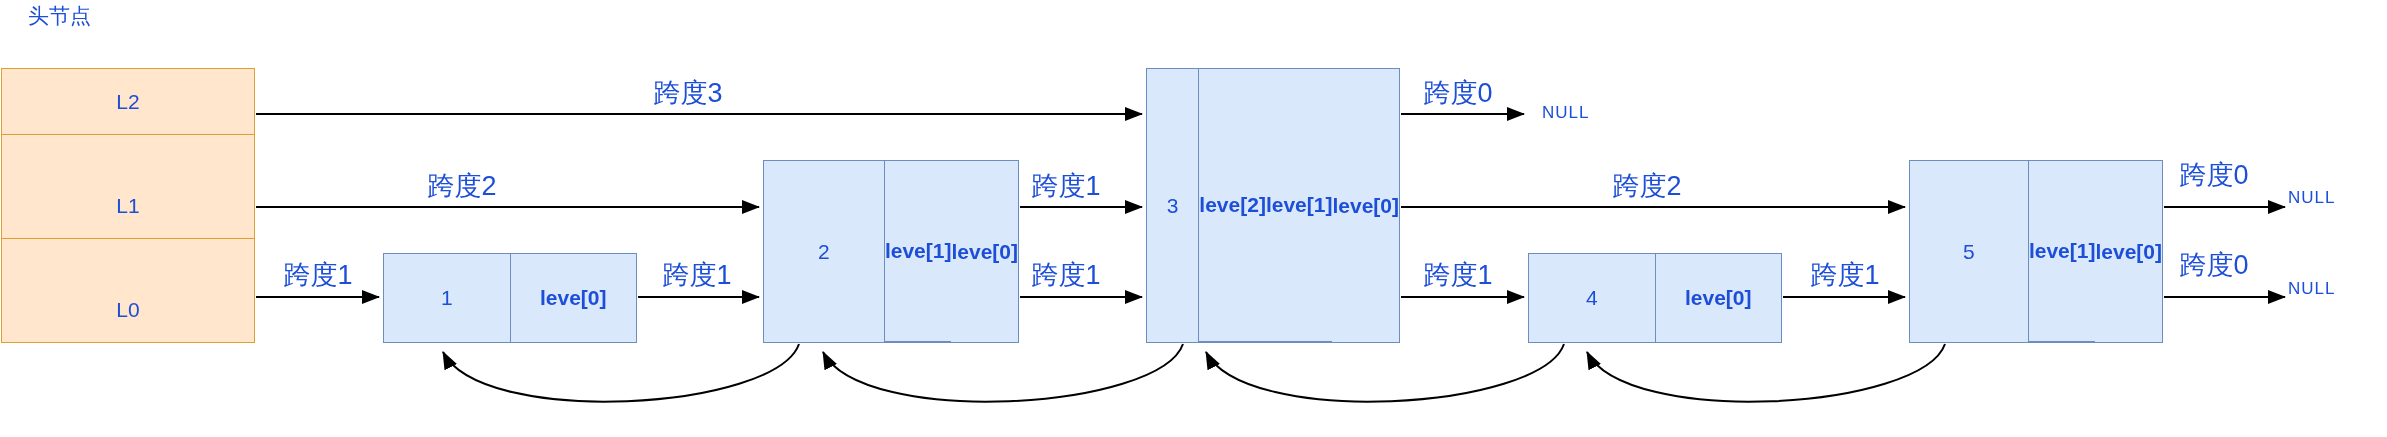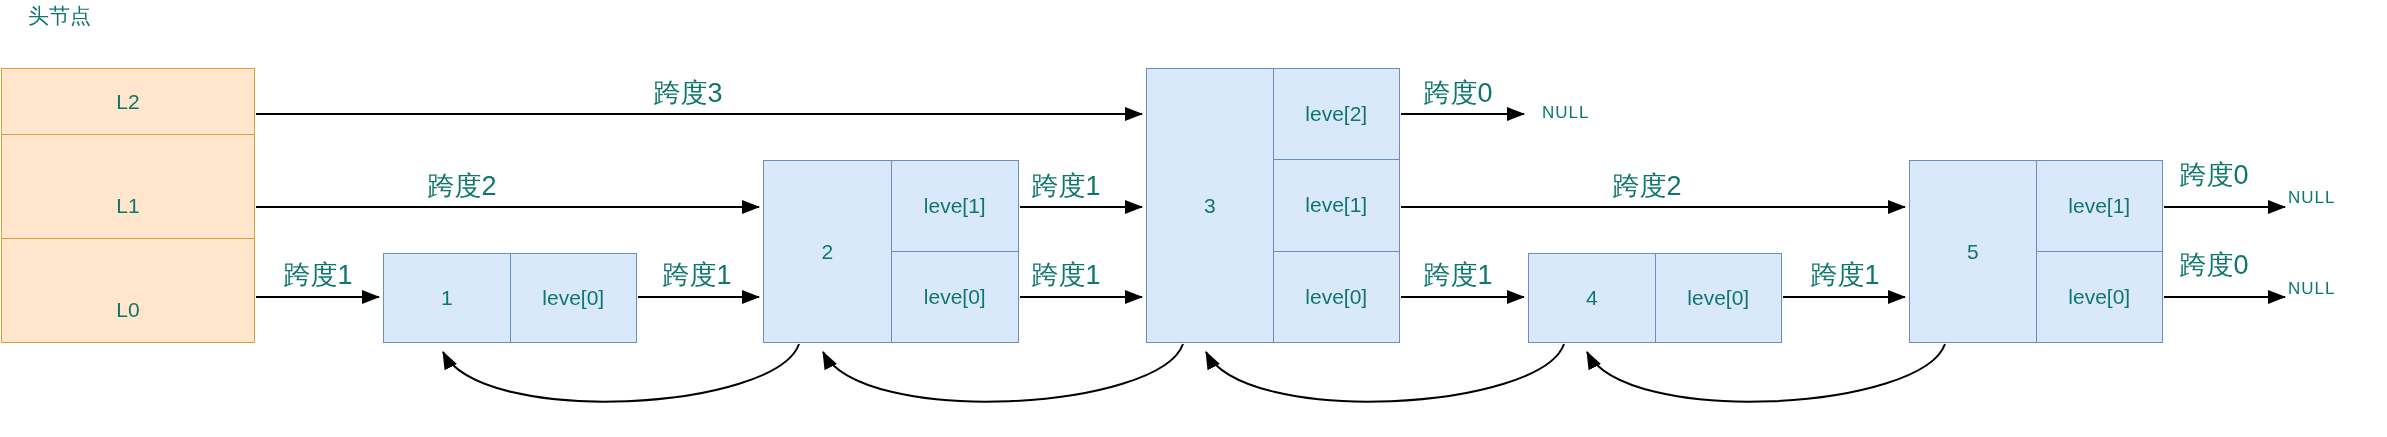--- a/index.html
+++ b/index.html
@@ -1,18 +1,18 @@
 <!DOCTYPE html>
 <html style="--header-fill: #ffe6cc; --header-stroke: #dfa033; --node-fill: #dae8fc; --node-stroke: #6c8ebf;"><head>
 <meta charset="utf-8">
 <style>
   html,body{margin:0;padding:0;background:#ffffff;}
   .stage{
     position:relative;width:2387px;height:437px;background:#ffffff;overflow:hidden;
-    font-family:"Liberation Sans","DejaVu Sans",sans-serif;color:#0f766e;
+    font-family:"Liberation Sans","DejaVu Sans",sans-serif;color:#1d4ed8;
   }
   .title{
     position:absolute;left:28px;top:4px;font-size:21px;line-height:24px;white-space:nowrap;
   }
   .wires{position:absolute;left:0;top:0;width:2387px;height:437px;}
   .box{position:absolute;box-sizing:border-box;display:flex;}
   .header{
     background:var(--header-fill,#ffe6cc);
     border:1.5px solid var(--header-stroke,#dfa033);
     flex-direction:column;
@@ -24,21 +24,21 @@
   }
   .hrow:last-child{border-bottom:none;text-align:center;}
   .node{
     background:var(--node-fill,#dae8fc);
     border:1.5px solid var(--node-stroke,#6c8ebf);
   }
   .val{
     flex:1;display:flex;align-items:center;justify-content:center;
     font-size:21px;border-right:1.5px solid var(--node-stroke,#6c8ebf);
   }
-  .lvls{flex:1;display:flex;flex-direction:column;}
+  .lvls{flex:1;display:flex;flex-direction:row;font-weight:bold;}
   .lv{
     flex:1;display:flex;align-items:center;justify-content:center;
     font-size:21px;border-bottom:1.5px solid var(--node-stroke,#6c8ebf);
   }
   .lv:last-child{border-bottom:none;}
   .lbl{
     position:absolute;font-size:27px;line-height:22px;white-space:nowrap;
     transform:translateX(-50%);
   }
   .nul{

